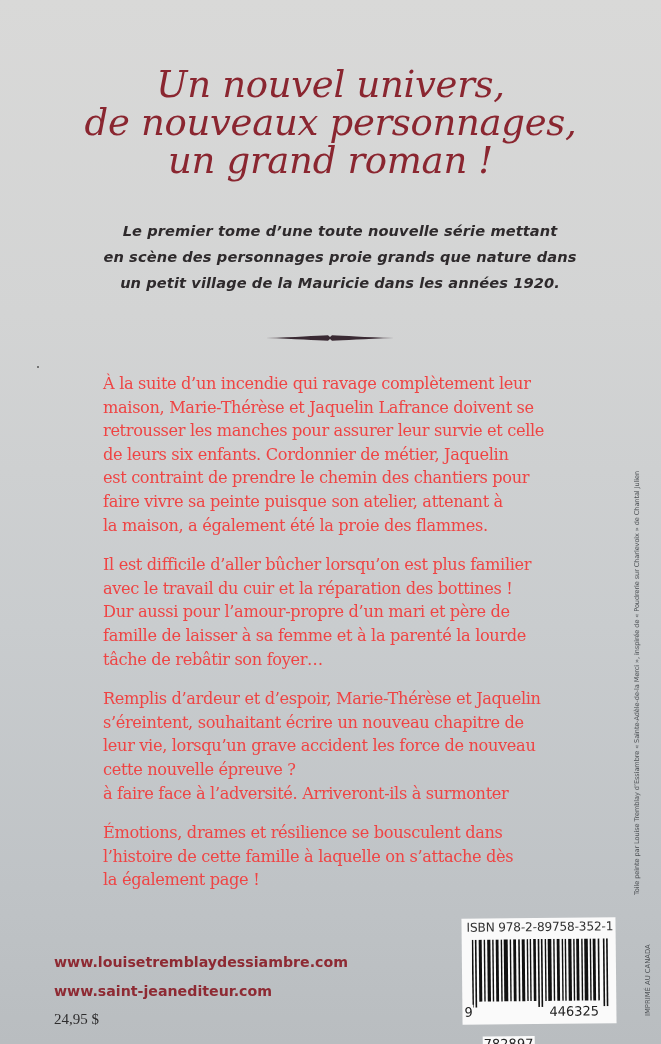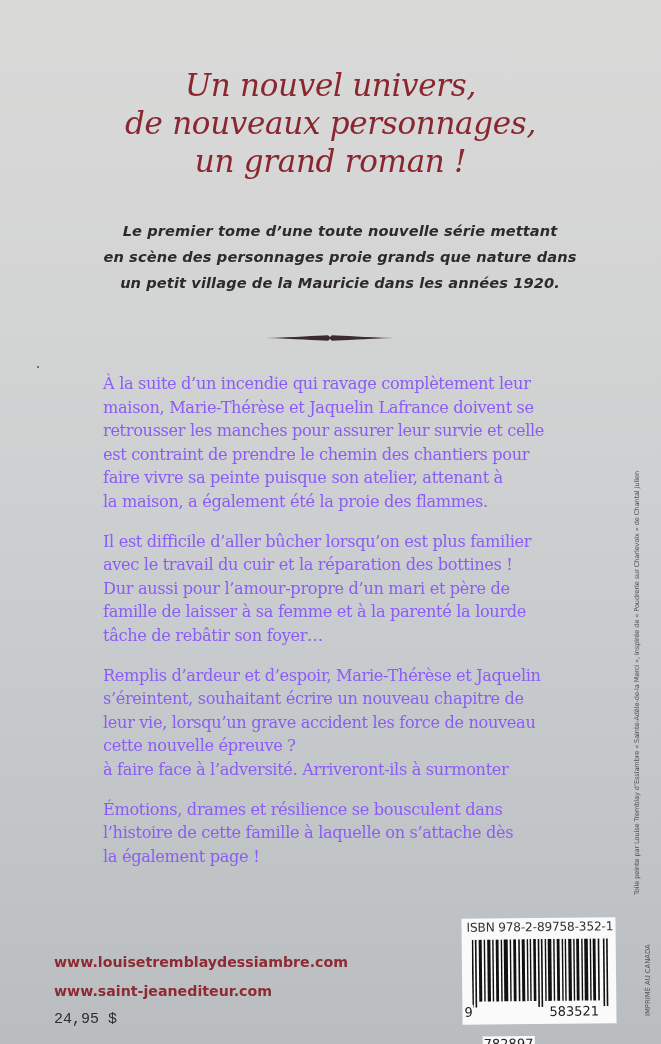--- a/index.html
+++ b/index.html
@@ -6,49 +6,49 @@
   body {
     width: 661px; height: 1044px; overflow: hidden; position: relative;
     background: linear-gradient(180deg, #d9d9d8 0%, #d3d4d4 30%, #c9ccce 60%, #bfc3c6 85%, #b9bdc0 100%);
     font-family: "Liberation Serif", serif;
     color: #2a2526;
   }
   .tagline {
     position: absolute; left: 0; top: 66px; width: 661px;
     text-align: center; color: #8a2630;
     font-family: "DejaVu Serif", serif; font-style: italic;
-    font-size: 31px; line-height: 38px; letter-spacing: -0.3px;
+    font-size: 37px; line-height: 38px; letter-spacing: -0.3px;
   }
   .tagline div { margin: 0; }
   .subtitle {
     position: absolute; left: 80px; top: 218px; width: 520px;
     text-align: center; color: #2e2a2c;
     font-family: "DejaVu Sans", sans-serif; font-weight: bold;
     font-size: 14.6px; line-height: 26px; letter-spacing: 0.1px;
   }
   .subtitle div { white-space: nowrap; font-style: italic; }
   .ornament {
     position: absolute; left: 266px; top: 334px; width: 128px; height: 8px;
   }
   .body {
     position: absolute; left: 103px; top: 372px; width: 460px;
     font-family: "DejaVu Serif", serif; font-size: 16.2px; line-height: 23.6px;
-    color: #8b5cf6; letter-spacing: -0.35px;
+    color: #ef4444; letter-spacing: -0.35px;
   }
   .body p { margin: 0 0 16px 0; }
   .body .ln { white-space: nowrap; display: block; }
   .urls {
     position: absolute; left: 54px; top: 948px;
     font-family: "DejaVu Sans", sans-serif; font-weight: bold;
     font-size: 14.2px; color: #8e2a33; line-height: 29px;
   }
   .urls a { color: #8e2a33; text-decoration: none; display: block; }
   .price {
     position: absolute; left: 54px; top: 1011px;
-    font-family: Liberation Mono, monospace; font-size: 15px; color: #2e2d2e;
+    font-family: Liberation Serif, serif; font-size: 15px; color: #2e2d2e;
   }
   .barcode-box {
     position: absolute; left: 462px; top: 918px; width: 154px; height: 106px;
     background: #fafafa; transform: rotate(-0.6deg);
   }
   .isbn {
     position: absolute; left: 5px; top: 2px; width: 146px;
     font-family: "DejaVu Sans", sans-serif; font-size: 12.2px; color: #333;
     letter-spacing: -0.2px; white-space: nowrap;
   }
@@ -83,20 +83,21 @@
 
 <svg class="ornament" viewBox="0 0 128 8">
   <path d="M0 4 C 30 3.2, 50 1.5, 62 1.2 L 64 3 L 66 1.2 C 78 1.5, 98 3.2, 128 4 C 98 4.8, 78 6.5, 66 6.8 L 64 5 L 62 6.8 C 50 6.5, 30 4.8, 0 4 Z" fill="#3a2a33"></path>
 </svg>
 
 <div class="body">
   <p>
     <span class="ln">À la suite d’un incendie qui ravage complètement leur</span>
     <span class="ln">maison, Marie-Thérèse et Jaquelin Lafrance doivent se</span>
     <span class="ln">retrousser les manches pour assurer leur survie et celle</span>
+    <span class="ln">de leurs six enfants. Cordonnier de métier, Jaquelin</span>
     <span class="ln">est contraint de prendre le chemin des chantiers pour</span>
     <span class="ln">faire vivre sa peinte puisque son atelier, attenant à</span>
     <span class="ln">la maison, a également été la proie des flammes.</span>
   </p>
   <p>
     <span class="ln">Il est difficile d’aller bûcher lorsqu’on est plus familier</span>
     <span class="ln">avec le travail du cuir et la réparation des bottines !</span>
     <span class="ln">Dur aussi pour l’amour-propre d’un mari et père de</span>
     <span class="ln">famille de laisser à sa femme et à la parenté la lourde</span>
     <span class="ln">tâche de rebâtir son foyer…</span>
@@ -158,20 +159,20 @@
       <rect x="118" y="0" width="1.4" height="62"></rect>
       <rect x="121" y="0" width="2.8" height="62"></rect>
       <rect x="126" y="0" width="1.6" height="62"></rect>
       <rect x="131.2" y="0" width="1.6" height="68"></rect>
       <rect x="134.4" y="0" width="1.6" height="68"></rect>
     </g>
   </svg>
   <div class="digits">
     <span style="left:1px;">9</span>
     <span style="left:20px;margin-top:32px;">782897</span>
-    <span style="left:86px;">583521</span>
+    <span style="left:86px;">446325</span>
   </div>
 </div>
 
 <div class="vert credit">Toile peinte par Louise Tremblay d’Essiambre « Sainte-Adèle-de-la Merci », inspirée de « Poudrerie sur Charlevoix » de Chantal Julien</div>
 <div class="vert printed">IMPRIMÉ AU CANADA</div>
 
 <div class="speck" style="left:37px; top:366px;"></div>
 
 </body></html>

